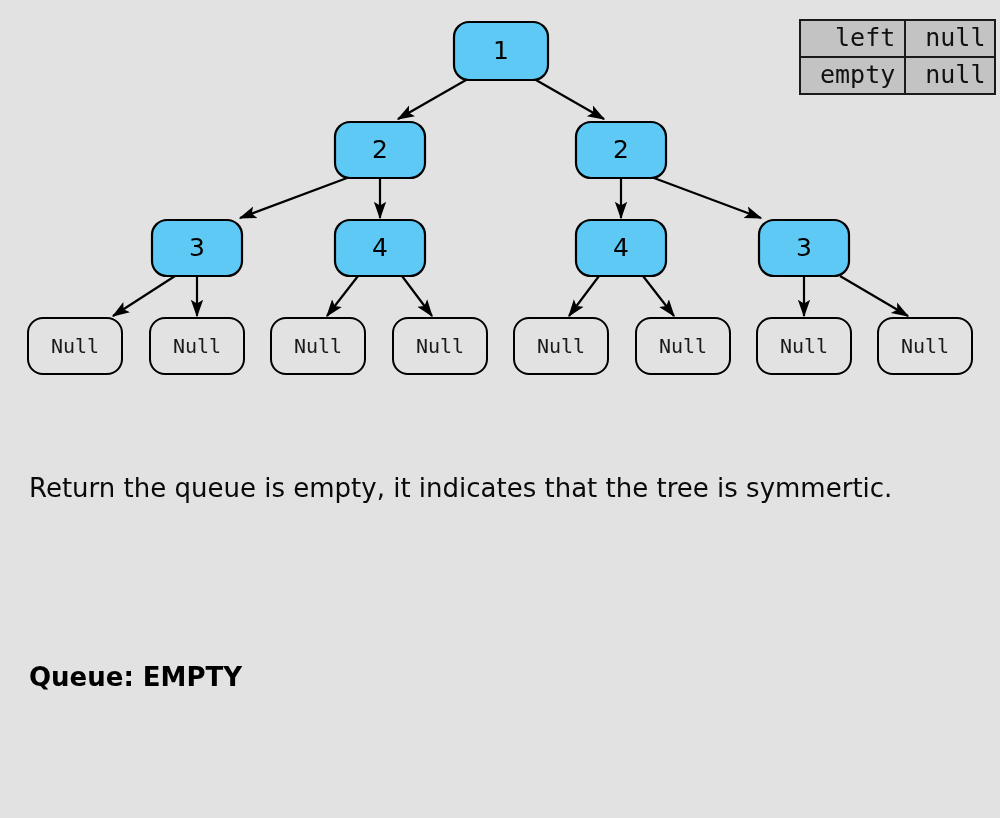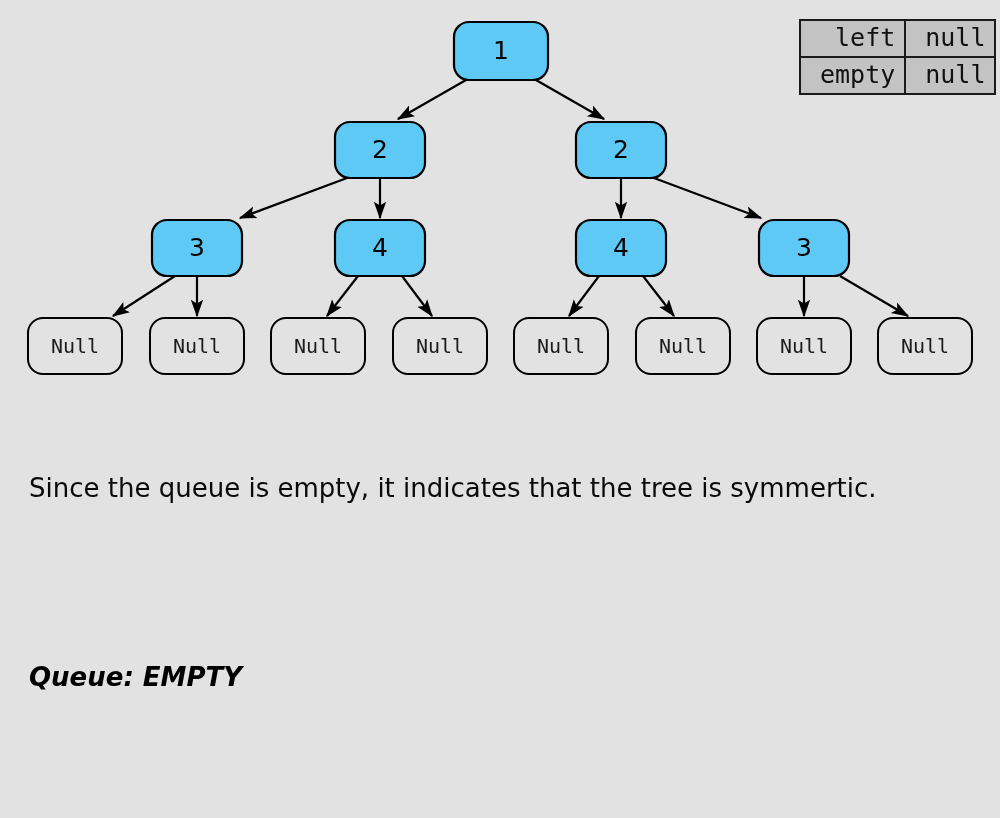--- a/index.html
+++ b/index.html
@@ -94,21 +94,20 @@
   
   .queue-status {
     position: absolute;
     left: 29px;
     top: 662px;
     font-family: "DejaVu Sans", sans-serif;
     font-size: 26px;
     font-weight: bold;
     color: #000000;
     white-space: nowrap;
-    font-style: italic;
   }
 </style>
 </head>
 <body>
 
 <div id="stage">
 
   <svg id="tree-svg" viewBox="0 0 1000 409">
     <defs>
       <marker id="arrowhead" markerWidth="9" markerHeight="9" refX="7.4" refY="3.1" orient="auto" markerUnits="strokeWidth">
@@ -202,18 +201,18 @@
           <td class="v">null</td>
         </tr>
         <tr>
           <td class="k">empty</td>
           <td class="v">null</td>
         </tr>
       </tbody>
   </table>
 
   <div class="narration">
-    <div>Since the queue is empty, it indicates that the tree is symmertic.</div>
+    <div>Return the queue is empty, it indicates that the tree is symmertic.</div>
   </div>
 
   <div class="queue-status">Queue: EMPTY</div>
 
 </div>
 
 </body></html>

